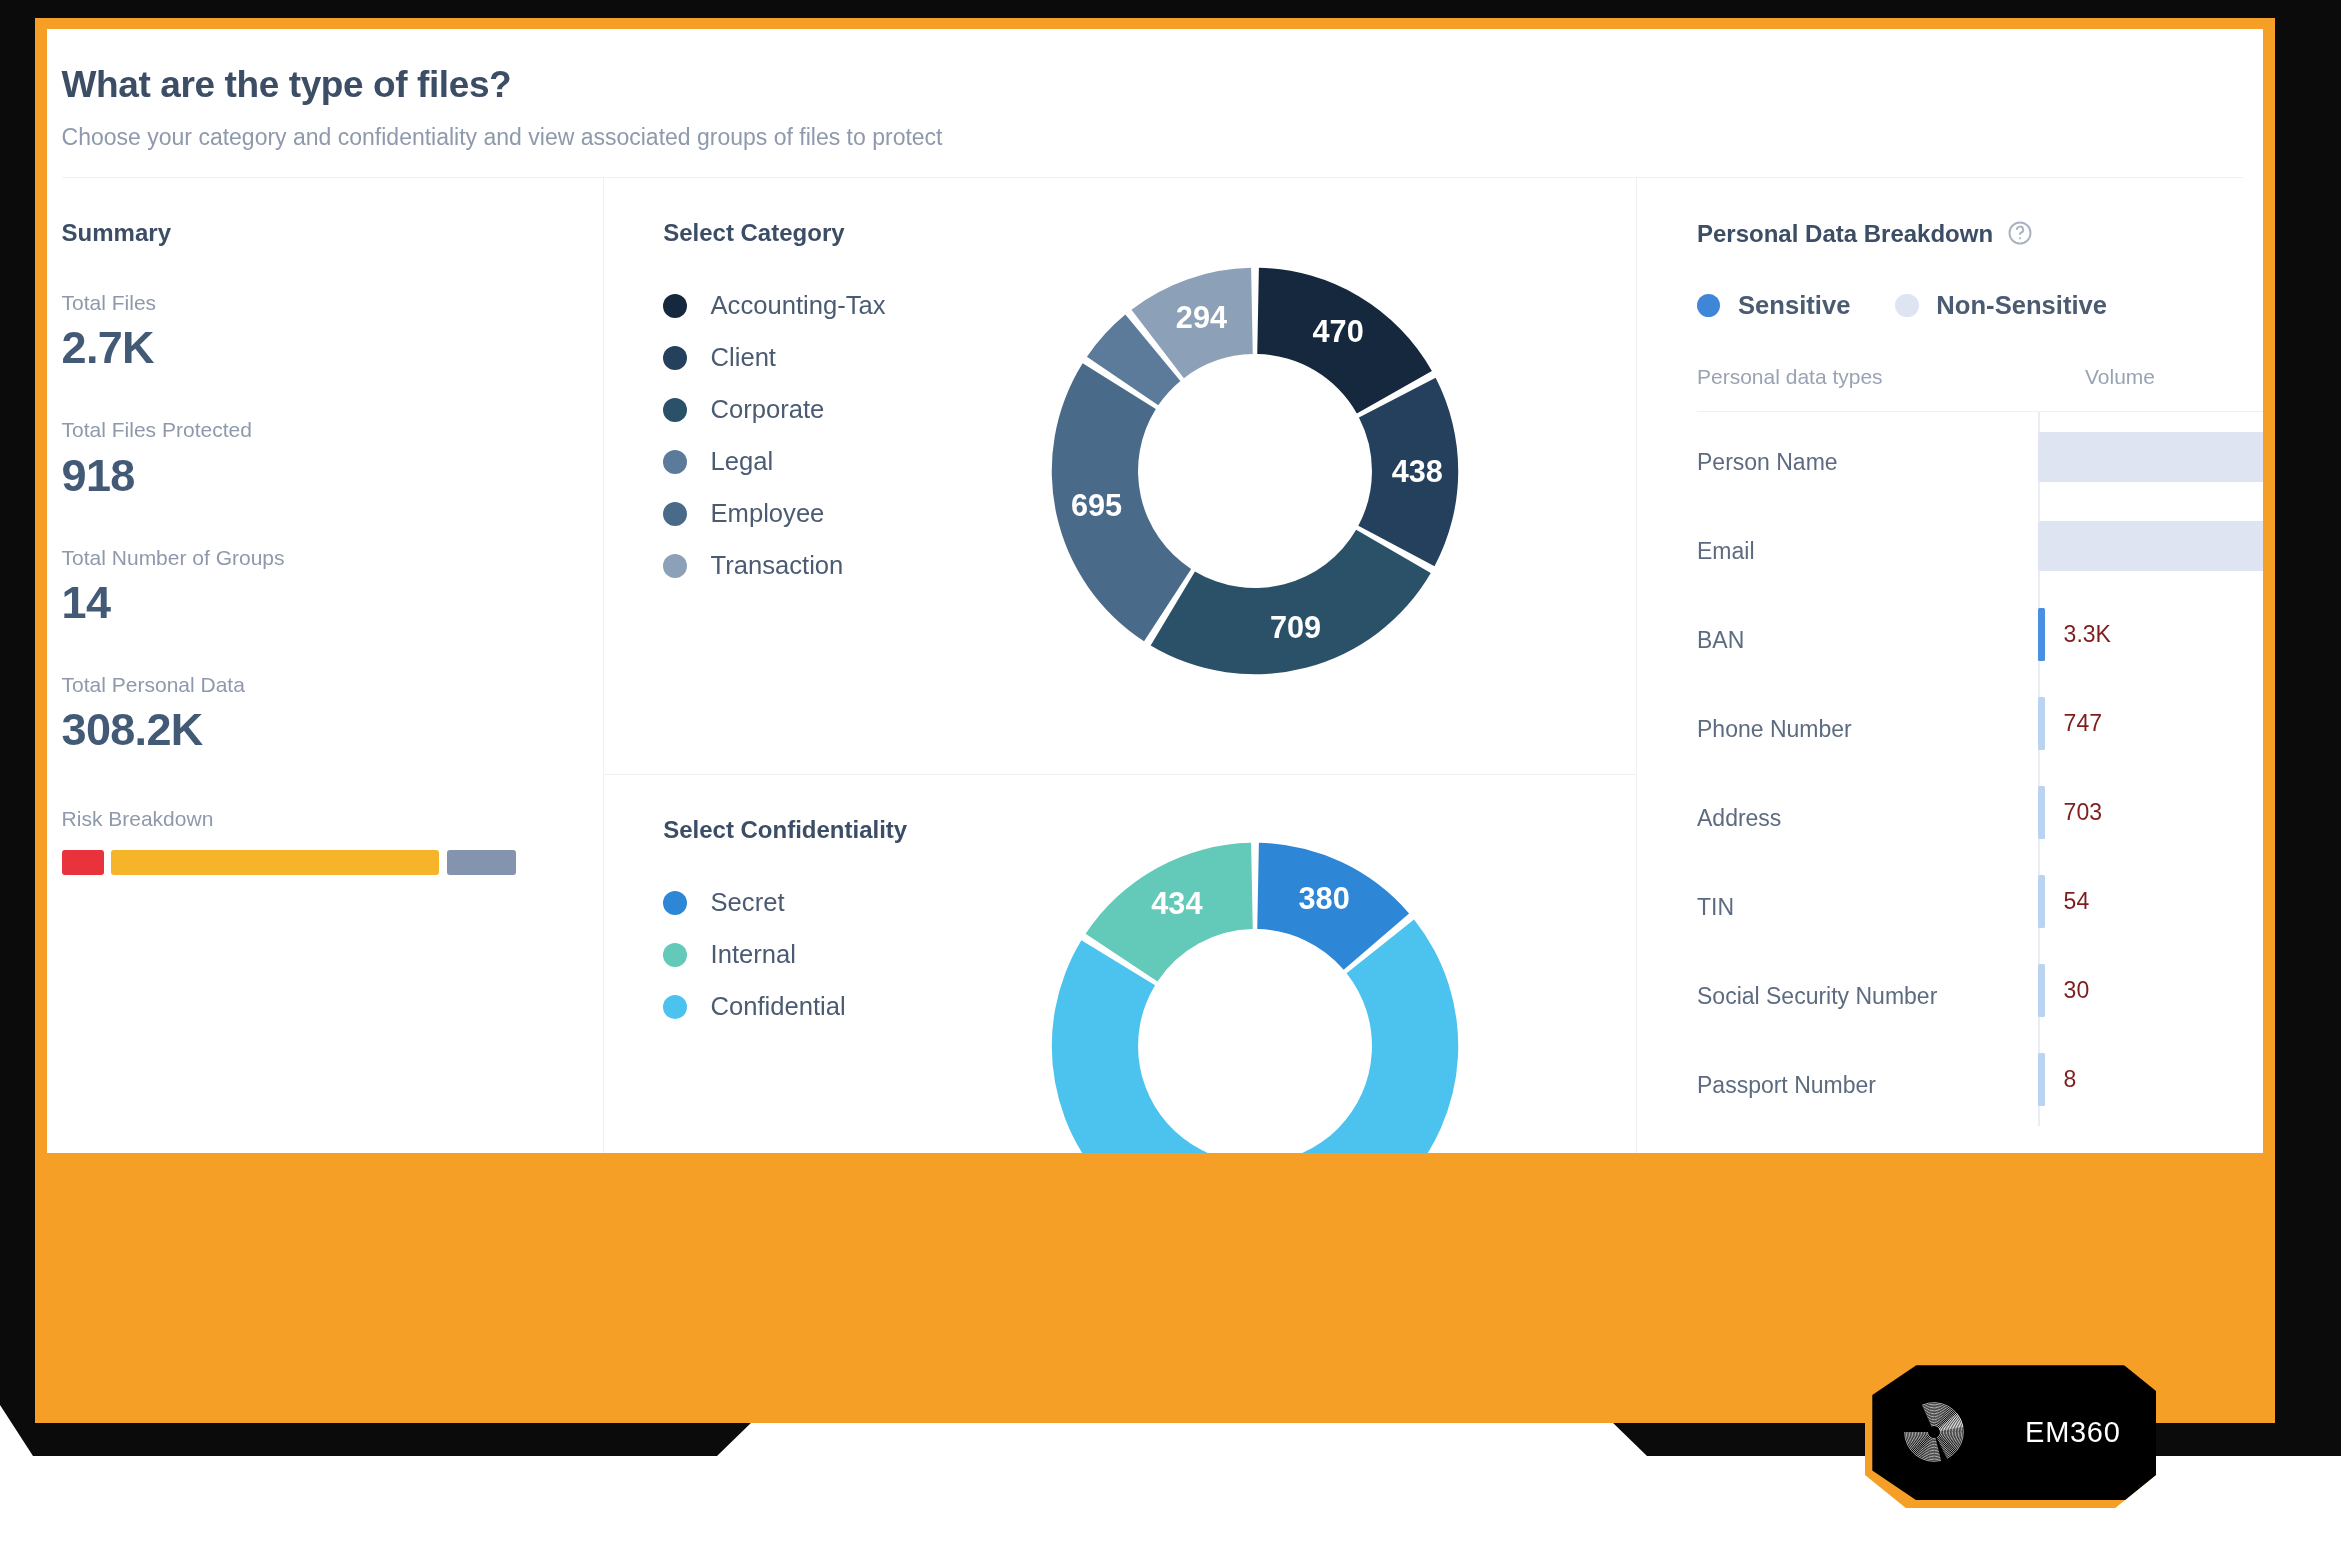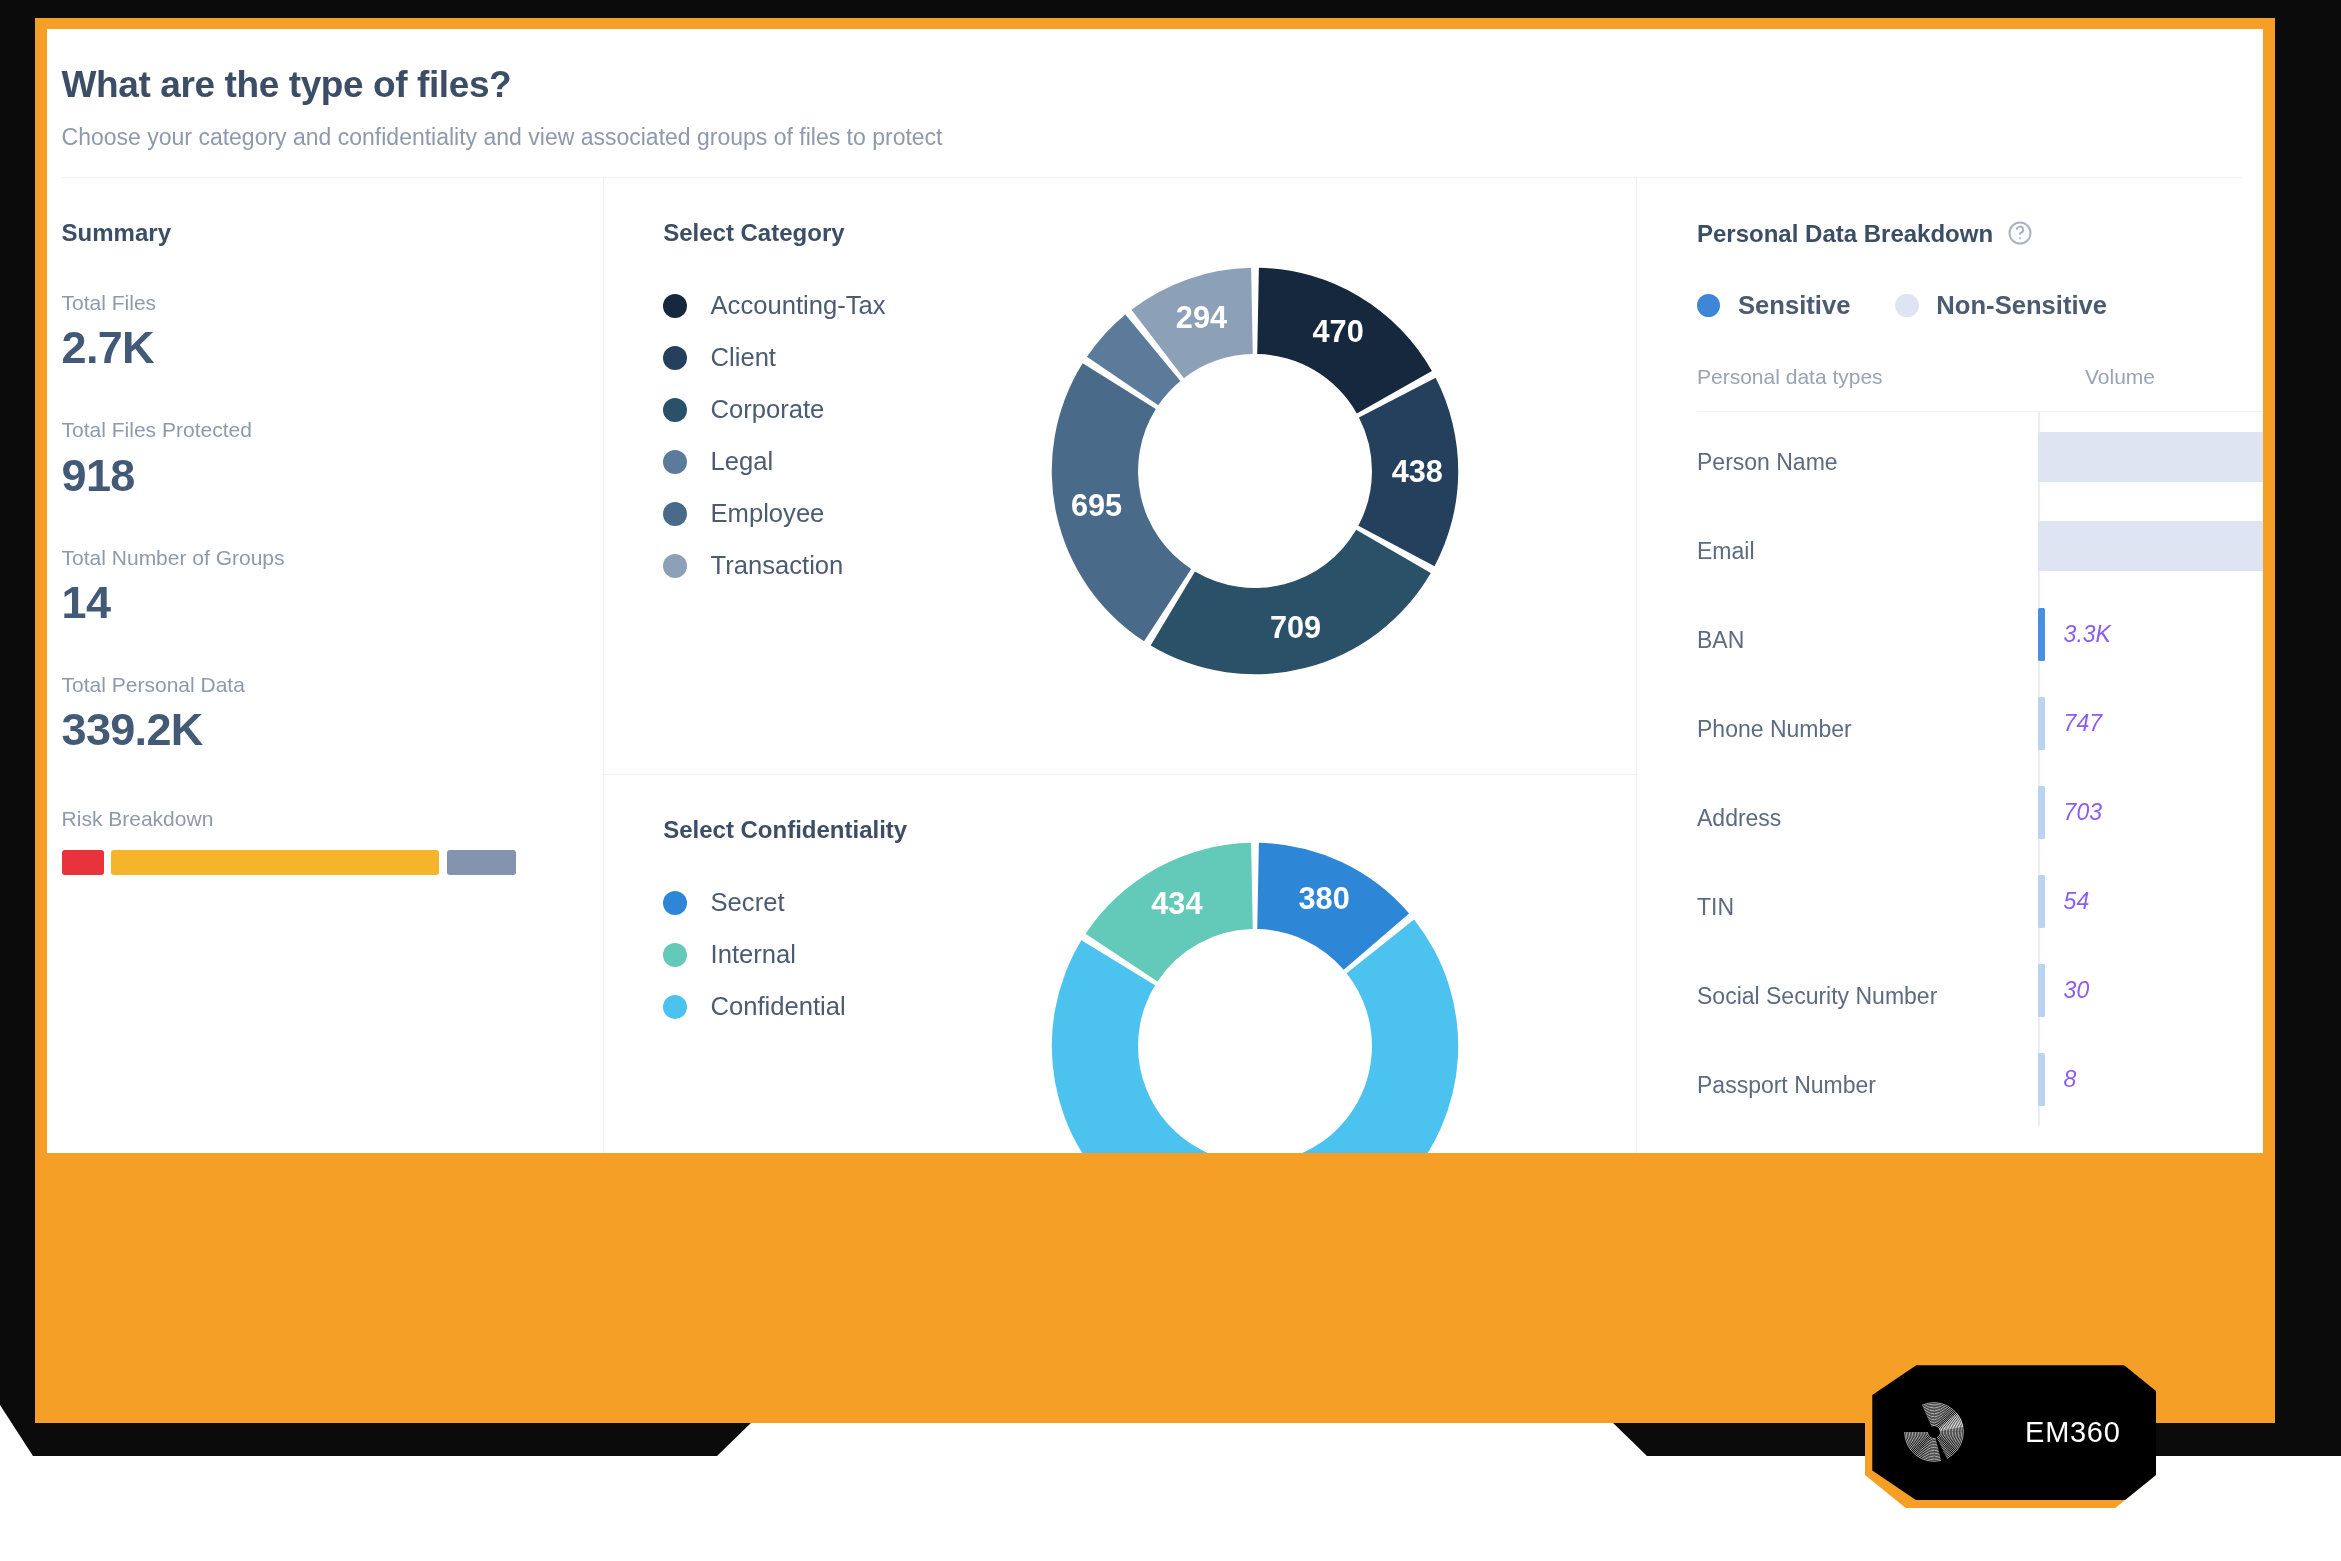--- a/index.html
+++ b/index.html
@@ -91,21 +91,21 @@
   #pd-head-type { font-size:21px; color:#99a3b3; width:388px; }
   #pd-head-vol { font-size:21px; color:#99a3b3; }
   #pd-table { position:relative; }
   .pd-row { display:flex; align-items:center; height:89px; }
   .pd-name { font-size:23px; color:#5d6b80; width:341px; flex:none;margin-top:12px; }
   .pd-barcell { position:relative; display:flex; align-items:center; flex:1; height:100%; }
   .pd-bar { height:50px; border-radius:2.9px; flex:none; }
   .pd-bar.fat { background:#dfe4f3; }
   .pd-bar.thin { background:#4a90e2; width:6.6px; height:53px; border-radius:1.5px; }
   .pd-bar.thin.light { background:#b9d3f0; }
-  .pd-value { font-size:23px; color:#8b5cf6; margin-left:19px;font-style:italic; }
+  .pd-value { font-size:23px; color:#7f1d1d; margin-left:19px; }
   #pd-axis { position:absolute; left:0; top:0; width:1.5px; background:#e9edf4; }
 
   
   #em360-badge {
     position:absolute; left:1865px; top:1358px; width:291px; height:150px;
     background:#f59f27;
     clip-path:polygon(14% 0, 86% 0, 100% 22%, 100% 78%, 86% 100%, 14% 100%, 0 78%, 0 22%);
     z-index:40;
   }
   #em360-inner {
@@ -145,21 +145,21 @@
           <div class="metric">
             <div class="metric-label">Total Files Protected</div>
             <div class="metric-value">918</div>
           </div>
           <div class="metric">
             <div class="metric-label">Total Number of Groups</div>
             <div class="metric-value">14</div>
           </div>
           <div class="metric">
             <div class="metric-label">Total Personal Data</div>
-            <div class="metric-value">339.2K</div>
+            <div class="metric-value">308.2K</div>
           </div>
         </div>
       <div id="risk-block">
         <div id="risk-label">Risk Breakdown</div>
         <div id="risk-bar">
             <div class="risk-seg" style="background: rgb(232, 50, 60); flex: 8 0 0px;"></div>
             <div class="risk-seg" style="background: rgb(245, 180, 41); flex: 62 0 0px;"></div>
             <div class="risk-seg" style="background: rgb(132, 148, 174); flex: 13 0 0px;"></div>
           </div>
       </div>

